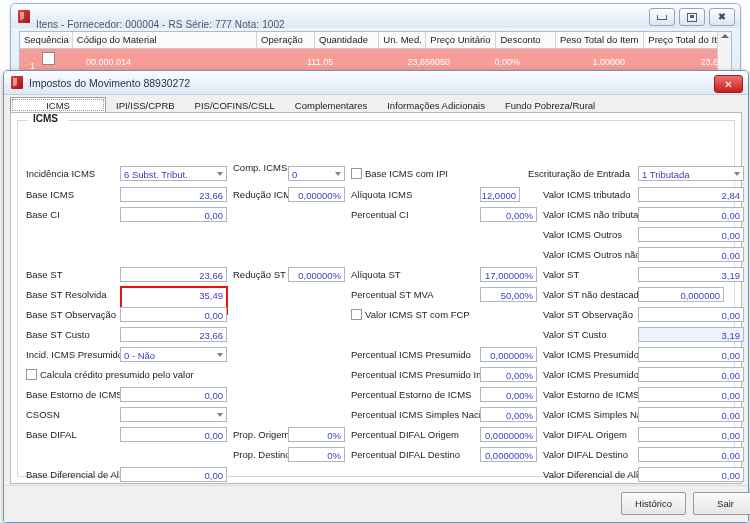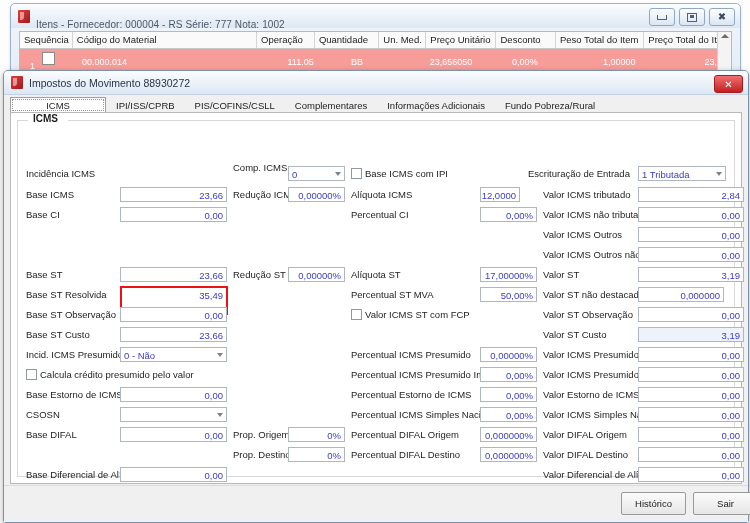--- a/index.html
+++ b/index.html
@@ -212,21 +212,20 @@
       <div class="grid-row">
         <div class="gc seq-cell" style="width:62px">
           <div class="row-chk"></div>
           <div class="seq-num">1</div>
         </div>
         <div class="gc" style="width:221px">
           <div>00.000.014</div>
           <div class="mat-sub">'teste' alterado'</div>
         </div>
         <div class="gc" style="width:68px">111.05</div>
-        <div class="gc" style="width:55px">BB</div>
         <div class="gc r" style="width:83px">23,656050</div>
         <div class="gc r" style="width:70px">0,00%</div>
         <div class="gc r" style="width:105px">1,00000</div>
         <div class="gc r" style="width:98px">23,66</div>
       </div>
 
       <div class="grid-scroll">
         <div class="caret"></div>
       </div>
     </div>
@@ -246,28 +245,32 @@
       <div class="tab">Complementares</div>
       <div class="tab">Informações Adicionais</div>
       <div class="tab">Fundo Pobreza/Rural</div>
     </div>
 
     <div class="tabpanel">
       <div class="group">
         <div class="group-title">ICMS</div>
 
         <div class="lbl" style="left:8px;top:47px">Incidência ICMS</div>
+        <div class="sel" style="left:102px;top:46px;width:107px">
+          <span>6 Subst. Tribut.</span>
+          <i class="car"></i>
+        </div>
         <div class="lbl" style="left:215px;top:41px">Comp. ICMS</div>
         <div class="sel" style="left:270px;top:46px;width:57px">
           <span>0</span>
           <i class="car"></i>
         </div>
         <div class="chk" style="left:333px;top:47px">Base ICMS com IPI</div>
         <div class="lbl" style="left:510px;top:47px">Escrituração de Entrada</div>
-        <div class="sel" style="left:620px;top:46px;width:88px">
+        <div class="sel" style="left:620px;top:46px;width:106px">
           <span>1 Tributada</span>
           <i class="car"></i>
         </div>
 
         <div class="lbl" style="left:8px;top:68px">Base ICMS</div>
         <div class="fld" style="left:102px;top:67px;width:107px">23,66</div>
         <div class="lbl" style="left:215px;top:68px">Redução ICMS</div>
         <div class="fld" style="left:270px;top:67px;width:57px">0,00000%</div>
         <div class="lbl" style="left:333px;top:68px">Alíquota ICMS</div>
         <div class="fld" style="left:462px;top:67px;width:40px">12,0000</div>

